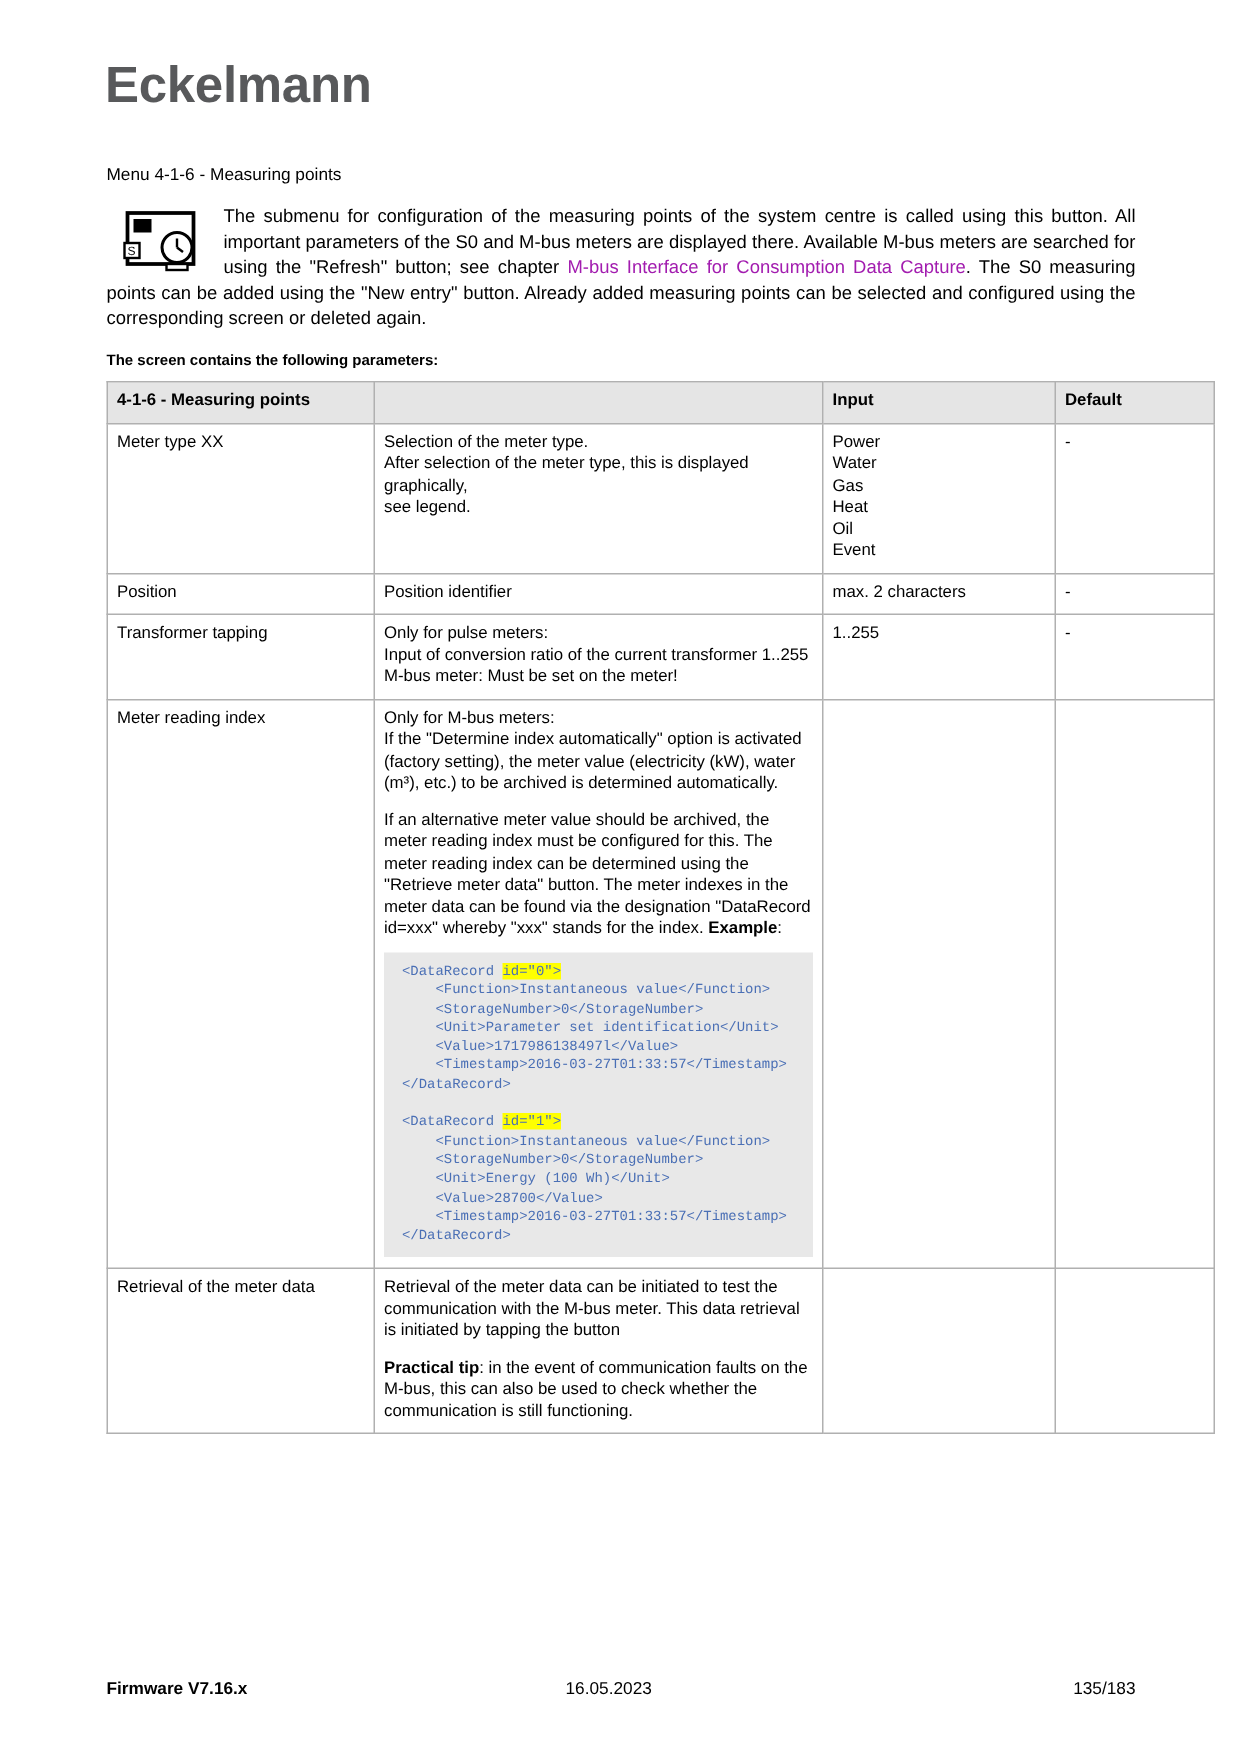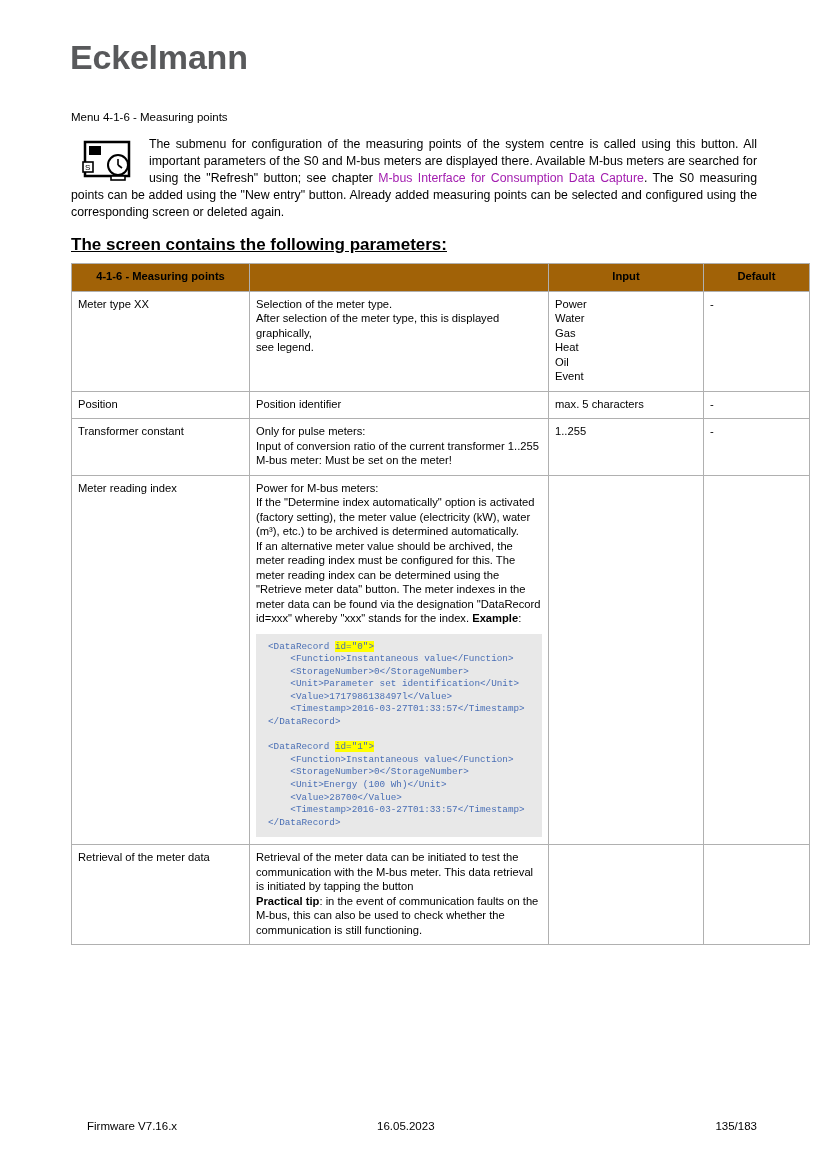--- a/index.html
+++ b/index.html
@@ -56,50 +56,48 @@
     margin-right: 6px;
     margin-top: 2px;
     position: relative;
   }
   .link {
     color: #a21caf;
     text-decoration: none;
   }
   .params-title {
     font-weight: bold;
-    font-size: 17px;
+    font-size: 10px;
     margin-top: 14px;
     margin-bottom: 8px;
-    text-decoration: underline;
   }
   table.params {
     border-collapse: collapse;
     width: 686px;
     table-layout: fixed;
   }
   table.params td, table.params th {
     border: 1px solid #b0b0b0;
     vertical-align: top;
     padding: 5px 6px 7px 6px;
     font-size: 11.2px;
     line-height: 14.5px;
     text-align: left;
     font-weight: normal;
   }
   table.params thead th {
     font-weight: bold;
-    background: #a16207;
-    text-align: center;
+    background: #e5e5e5;
   }
   .col1 { width: 165px; }
   .col2 { width: 286px; }
   .col3 { width: 142px; }
   .col4 { width: 93px; }
   .cell-lines div { margin: 0; }
-  .spacer-p { }
+  .spacer-p { margin-top: 10px; }
   .bold { font-weight: bold; }
   .code {
     font-family: "Liberation Mono", monospace;
     font-size: 9.3px;
     line-height: 12.6px;
     color: #4a6fb5;
     background: #e8e8e8;
     padding: 7px 8px 8px 12px;
     margin-top: 8px;
     white-space: pre;
@@ -109,21 +107,21 @@
     background: #ffff00;
     color: #4a6fb5;
   }
   .footer {
     position: absolute;
     left: 71px;
     top: 1120px;
     width: 686px;
     font-size: 11.5px;
   }
-  .footer .f-left { position: absolute; left: 16px; top: 0; }
+  .footer .f-left { position: absolute; left: 0; top: 0; font-weight: bold; }
   .footer .f-mid { position: absolute; left: 306px; top: 0; }
   .footer .f-right { position: absolute; right: 0; top: 0; }
   sup { font-size: 8px; vertical-align: super; }
 </style>
 </head>
 <body>
 
 <div class="page">
 
   <div class="brand">Eckelmann</div>
@@ -178,41 +176,41 @@
             <div>Event</div>
           </td>
           <td>-</td>
         </tr>
 
         <tr>
           <td>Position</td>
           <td>
             <div>Position identifier</div>
           </td>
-          <td>max. 5 characters</td>
+          <td>max. 2 characters</td>
           <td>-</td>
         </tr>
 
 
 
         <tr>
-          <td>Transformer constant</td>
+          <td>Transformer tapping</td>
           <td class="cell-lines">
             <div>Only for pulse meters:</div>
             <div>Input of conversion ratio of the current transformer 1..255</div>
             <div>M-bus meter: Must be set on the meter!</div>
           </td>
           <td>1..255</td>
           <td>-</td>
         </tr>
 
         <tr>
           <td>Meter reading index</td>
           <td>
-            <div>Power for M-bus meters:</div>
+            <div>Only for M-bus meters:</div>
             <div>If the "Determine index automatically" option is activated (factory setting), the meter value (electricity (kW), water (m³), etc.) to be archived is determined automatically.</div>
             <div class="spacer-p"><span>If an alternative meter value should be archived, the meter reading index must be configured for this. The meter reading index can be determined using the "Retrieve meter data" button. The meter indexes in the meter data can be found via the designation "DataRecord id=xxx" whereby "xxx" stands for the index. </span><span class="bold">Example</span><span>:</span></div>
 
             <div class="code"><span>&lt;DataRecord </span><span class="hl">id="0"&gt;</span>
 <span>    &lt;Function&gt;Instantaneous value&lt;/Function&gt;</span>
 <span>    &lt;StorageNumber&gt;0&lt;/StorageNumber&gt;</span>
 <span>    &lt;Unit&gt;Parameter set identification&lt;/Unit&gt;</span>
 <span>    &lt;Value&gt;1717986138497l&lt;/Value&gt;</span>
 <span>    &lt;Timestamp&gt;2016-03-27T01:33:57&lt;/Timestamp&gt;</span>
 <span>&lt;/DataRecord&gt;</span>

